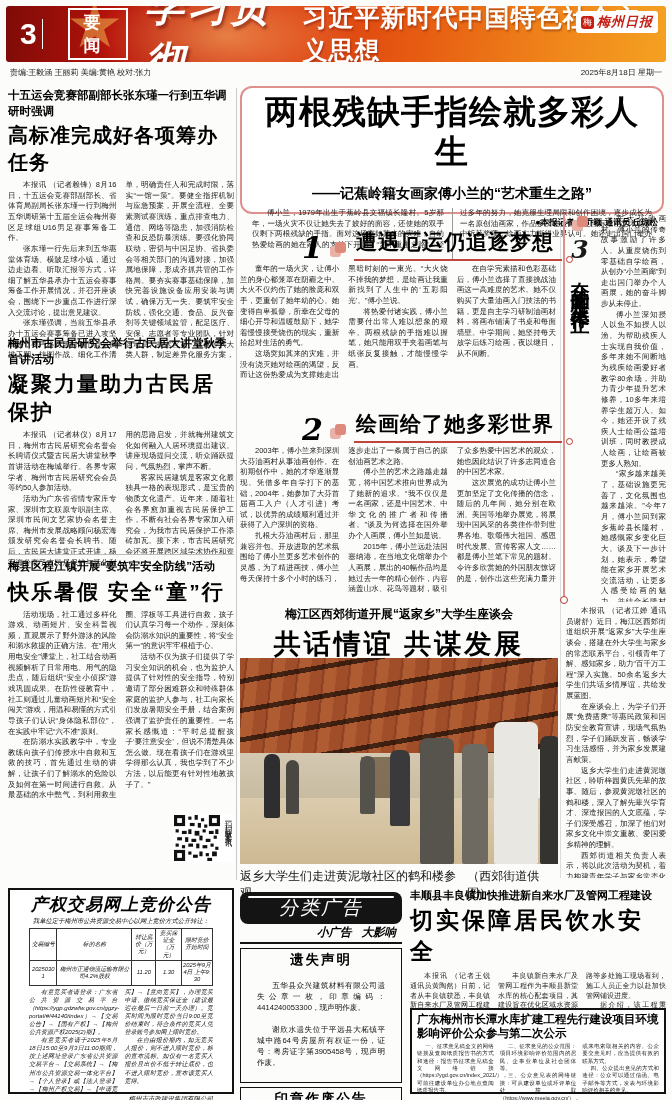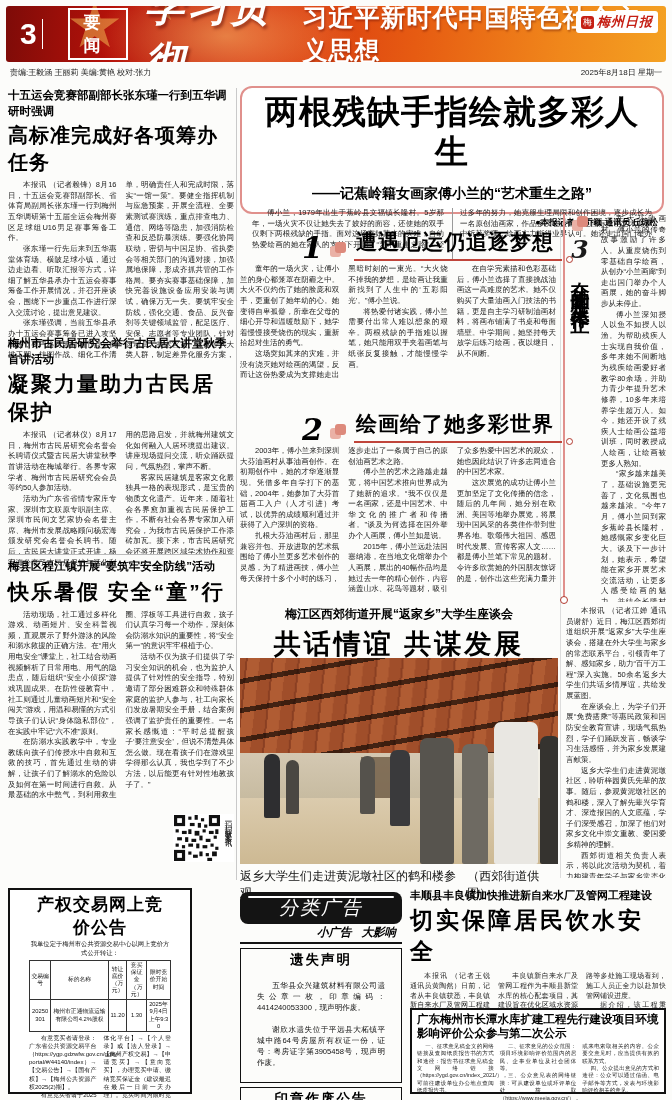--- a/index.html
+++ b/index.html
@@ -76,21 +76,21 @@
     background-blend-mode:multiply;transform:skewY(-2deg);}
   .ph-wall{position:absolute;top:46%;left:0;right:0;height:24%;background:linear-gradient(#d4c8b2,#c6ba9f);}
   .ph-door{position:absolute;top:48%;left:38%;width:46px;height:42px;background:#6e5a44;opacity:.8;}
   .ph-sign{position:absolute;top:44%;right:14px;width:9px;height:52px;background:#f2efe6;border:1px solid #bbb;}
   .ph-floor{position:absolute;bottom:0;left:0;right:0;height:32%;background:linear-gradient(#dbcbad,#cdb993);}
   .person{position:absolute;border-radius:7px 7px 2px 2px;}
   .caption-row{position:absolute;left:240px;top:868px;width:318px;display:flex;justify-content:space-between;
     font-size:12px;color:#111;}
   
   .ad-box{position:absolute;border:2px solid #111;box-sizing:border-box;background:#fff;}
-  .auction{left:8px;top:888px;width:184px;height:206px;padding:3px 19px;}
+  .auction{left:8px;top:888px;width:226px;height:206px;padding:3px 19px;font-style:italic;}
   .au-title{font-size:17px;font-weight:bold;text-align:center;letter-spacing:1px;color:#000;}
   .au-intro{font-size:6.3px;text-align:center;margin:1px 0 2px 0;color:#111;}
   table.au{width:100%;border-collapse:collapse;table-layout:fixed;}
   table.au th,table.au td{border:.5px solid #333;font-size:5.8px;line-height:1.25;padding:1px;
     text-align:center;font-weight:normal;color:#111;word-break:break-all;}
   .au-body{margin-top:2px;column-count:2;column-gap:7px;font-size:6px;line-height:1.35;height:106px;
     text-align:justify;overflow:hidden;color:#111;}
   .au-body p{margin:0;text-indent:2em;}
   .au-sign{font-size:6.5px;text-align:right;line-height:1.4;color:#111;}
   

